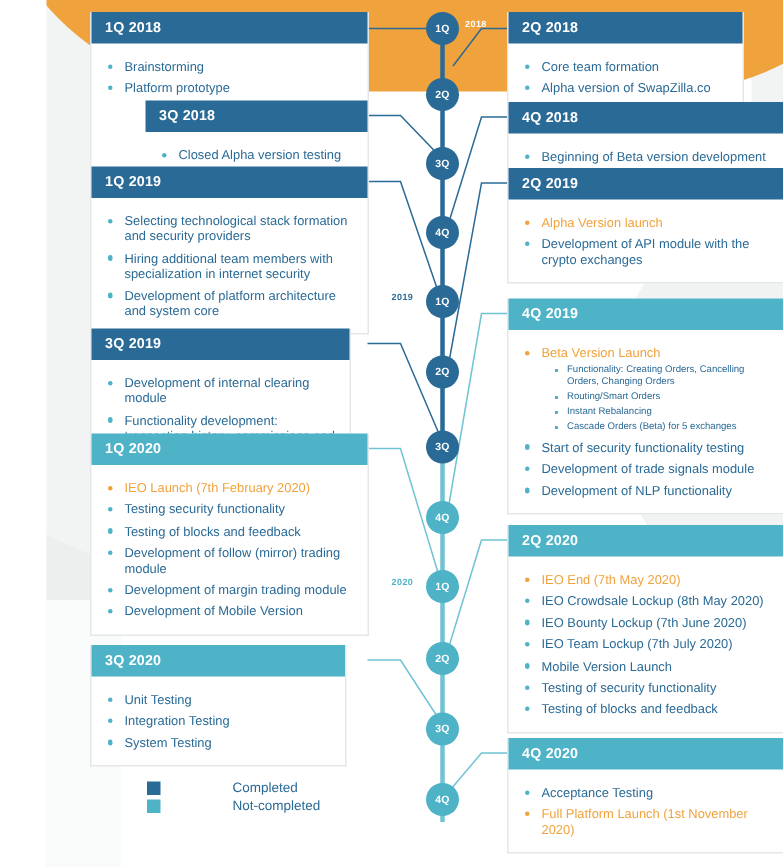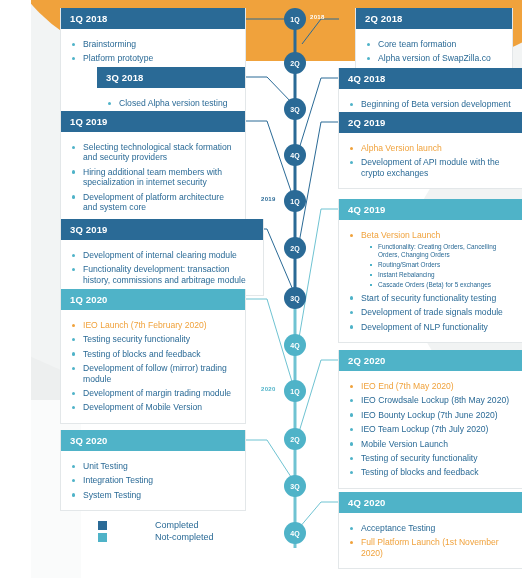--- a/index.html
+++ b/index.html
@@ -274,21 +274,21 @@
     <div class="card-header dark">1Q 2019</div>
     <div class="card-body">
       <ul class="items">
         <li class="item"><span class="bullet"></span><span>Selecting technological stack formation and security providers</span></li>
         <li class="item"><span class="bullet"></span><span>Hiring additional team members with specialization in internet security</span></li>
         <li class="item"><span class="bullet"></span><span>Development of platform architecture and system core</span></li>
       </ul>
     </div>
   </div>
 
-  <div class="card" style="left:29px; top:219px; width:204px;">
+  <div class="card" style="left:29px; top:219px; width:174px;">
     <div class="card-header dark">3Q 2019</div>
     <div class="card-body">
       <ul class="items">
         <li class="item"><span class="bullet"></span><span>Development of internal clearing module</span></li>
         <li class="item"><span class="bullet"></span><span>Functionality development: transaction history, commissions and arbitrage module</span></li>
       </ul>
     </div>
   </div>
 
   <div class="card" style="left:29px; top:289px; width:186px;">
@@ -298,32 +298,32 @@
         <li class="item accent"><span class="bullet"></span><span>IEO Launch (7th February 2020)</span></li>
         <li class="item"><span class="bullet"></span><span>Testing security functionality</span></li>
         <li class="item"><span class="bullet"></span><span>Testing of blocks and feedback</span></li>
         <li class="item"><span class="bullet"></span><span>Development of follow (mirror) trading module</span></li>
         <li class="item"><span class="bullet"></span><span>Development of margin trading module</span></li>
         <li class="item"><span class="bullet"></span><span>Development of Mobile Version</span></li>
       </ul>
     </div>
   </div>
 
-  <div class="card" style="left:29px; top:430px; width:186px;">
+  <div class="card" style="left:29px; top:430px; width:171px;">
     <div class="card-header light">3Q 2020</div>
     <div class="card-body">
       <ul class="items">
         <li class="item"><span class="bullet"></span><span>Unit Testing</span></li>
         <li class="item"><span class="bullet"></span><span>Integration Testing</span></li>
         <li class="item"><span class="bullet"></span><span>System Testing</span></li>
       </ul>
     </div>
   </div>
 
-  <div class="card" style="left:324px; top:8px; width:158px;">
+  <div class="card" style="left:307px; top:8px; width:158px;">
     <div class="card-header dark">2Q 2018</div>
     <div class="card-body">
       <ul class="items">
         <li class="item"><span class="bullet"></span><span>Core team formation</span></li>
         <li class="item"><span class="bullet"></span><span>Alpha version of SwapZilla.co</span></li>
       </ul>
     </div>
   </div>
 
   <div class="card" style="left:307px; top:68px; width:186px;">

